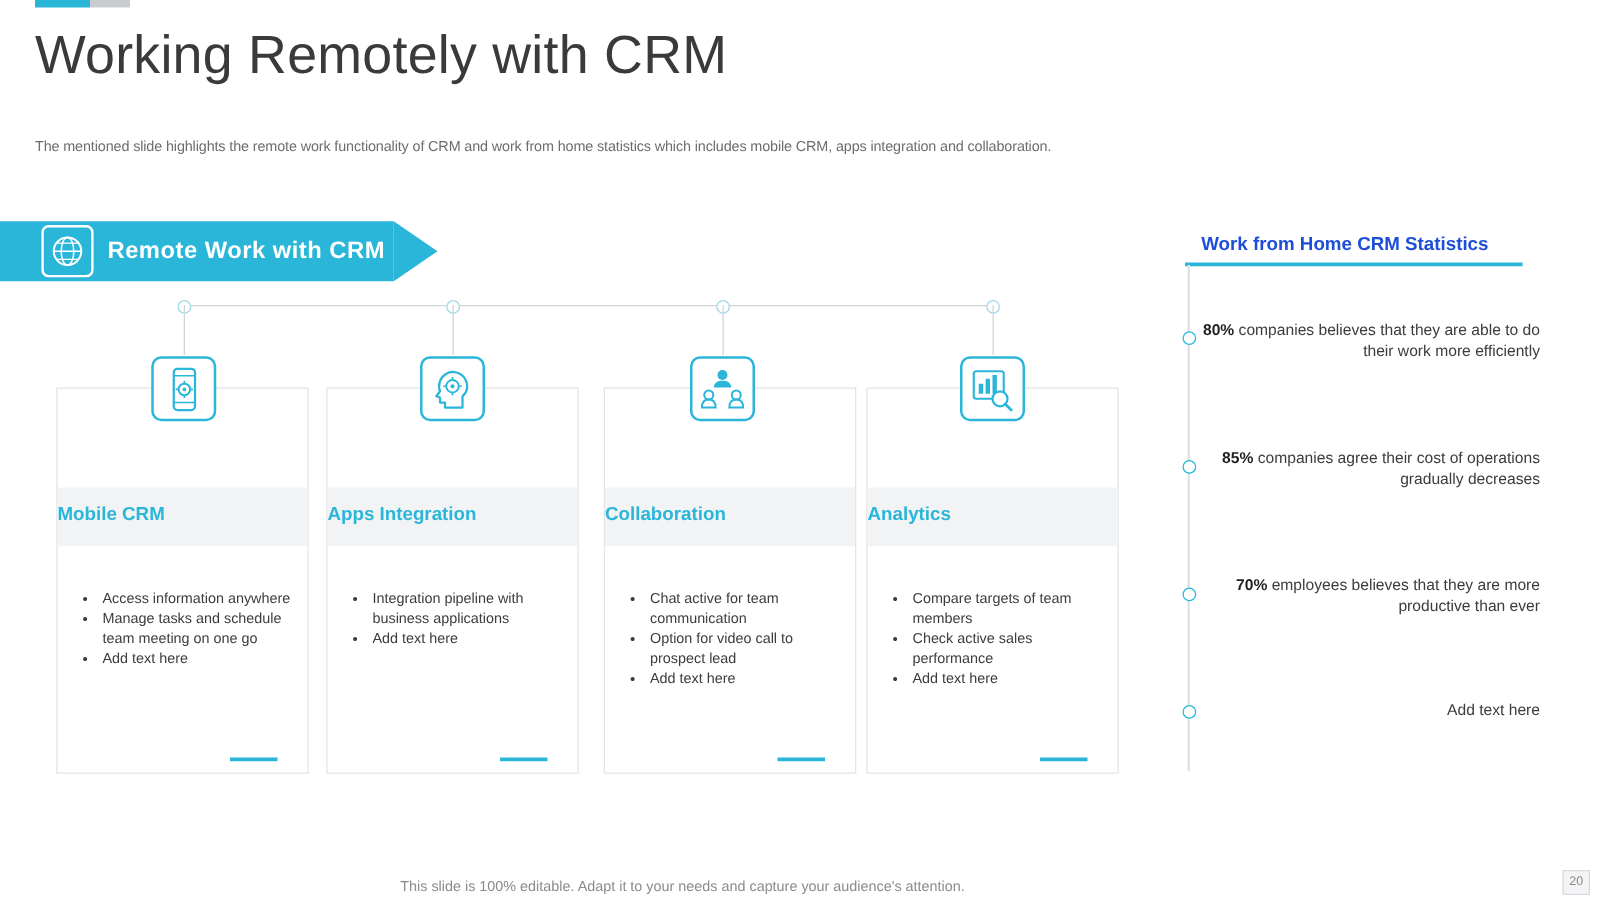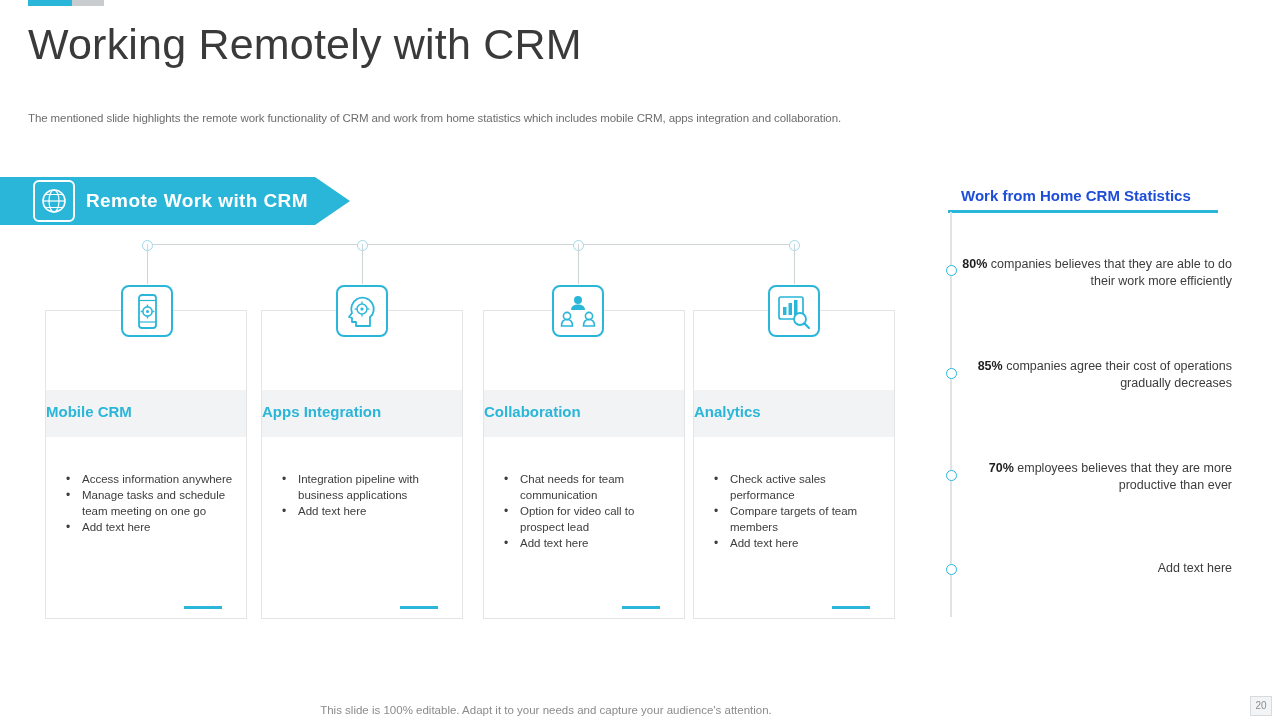--- a/index.html
+++ b/index.html
@@ -318,43 +318,43 @@
       <line x1="10.6" y1="16" x2="12.8" y2="16"></line>
       <line x1="23.2" y1="16" x2="25.4" y2="16"></line>
     </g>
   </svg>
 </div>
 
 <div class="card" style="left:483px;">
   <div class="card-header-band"></div>
   <div class="card-title">Collaboration</div>
   <ul class="card-list">
-    <li>Chat needs for team communication</li>
+    <li>Chat active for team communication</li>
     <li>Option for video call to prospect lead</li>
     <li>Add text here</li>
   </ul>
   <div class="card-underline"></div>
 </div>
 <div class="icon-tile" style="left:552px;">
   <svg width="36" height="38" viewBox="0 0 36 38">
     <circle cx="18" cy="7" r="4" fill="#2ab6d9"></circle>
     <path d="M11 17 C11 13 14.5 11.5 18 11.5 C21.5 11.5 25 13 25 17 Z" fill="#2ab6d9"></path>
     <circle cx="7" cy="23" r="3.6" fill="none" stroke="#2ab6d9" stroke-width="1.6"></circle>
     <path d="M1.5 33 C1.5 28.5 4 26.5 7 26.5 C10 26.5 12.5 28.5 12.5 33 Z" fill="none" stroke="#2ab6d9" stroke-width="1.6"></path>
     <circle cx="29" cy="23" r="3.6" fill="none" stroke="#2ab6d9" stroke-width="1.6"></circle>
     <path d="M23.5 33 C23.5 28.5 26 26.5 29 26.5 C32 26.5 34.5 28.5 34.5 33 Z" fill="none" stroke="#2ab6d9" stroke-width="1.6"></path>
   </svg>
 </div>
 
 <div class="card" style="left:693px;">
   <div class="card-header-band"></div>
   <div class="card-title">Analytics</div>
   <ul class="card-list">
+    <li>Compare targets of team members</li>
     <li>Check active sales performance</li>
-    <li>Compare targets of team members</li>
     <li>Add text here</li>
   </ul>
   <div class="card-underline"></div>
 </div>
 <div class="icon-tile" style="left:768px;">
   <svg width="36" height="38" viewBox="0 0 36 38">
     <rect x="3" y="4" width="24" height="22" rx="2" fill="none" stroke="#2ab6d9" stroke-width="1.7"></rect>
     <rect x="7" y="14" width="3.5" height="8" fill="#2ab6d9"></rect>
     <rect x="12.5" y="10" width="3.5" height="12" fill="#2ab6d9"></rect>
     <rect x="18" y="7" width="3.5" height="15" fill="#2ab6d9"></rect>

